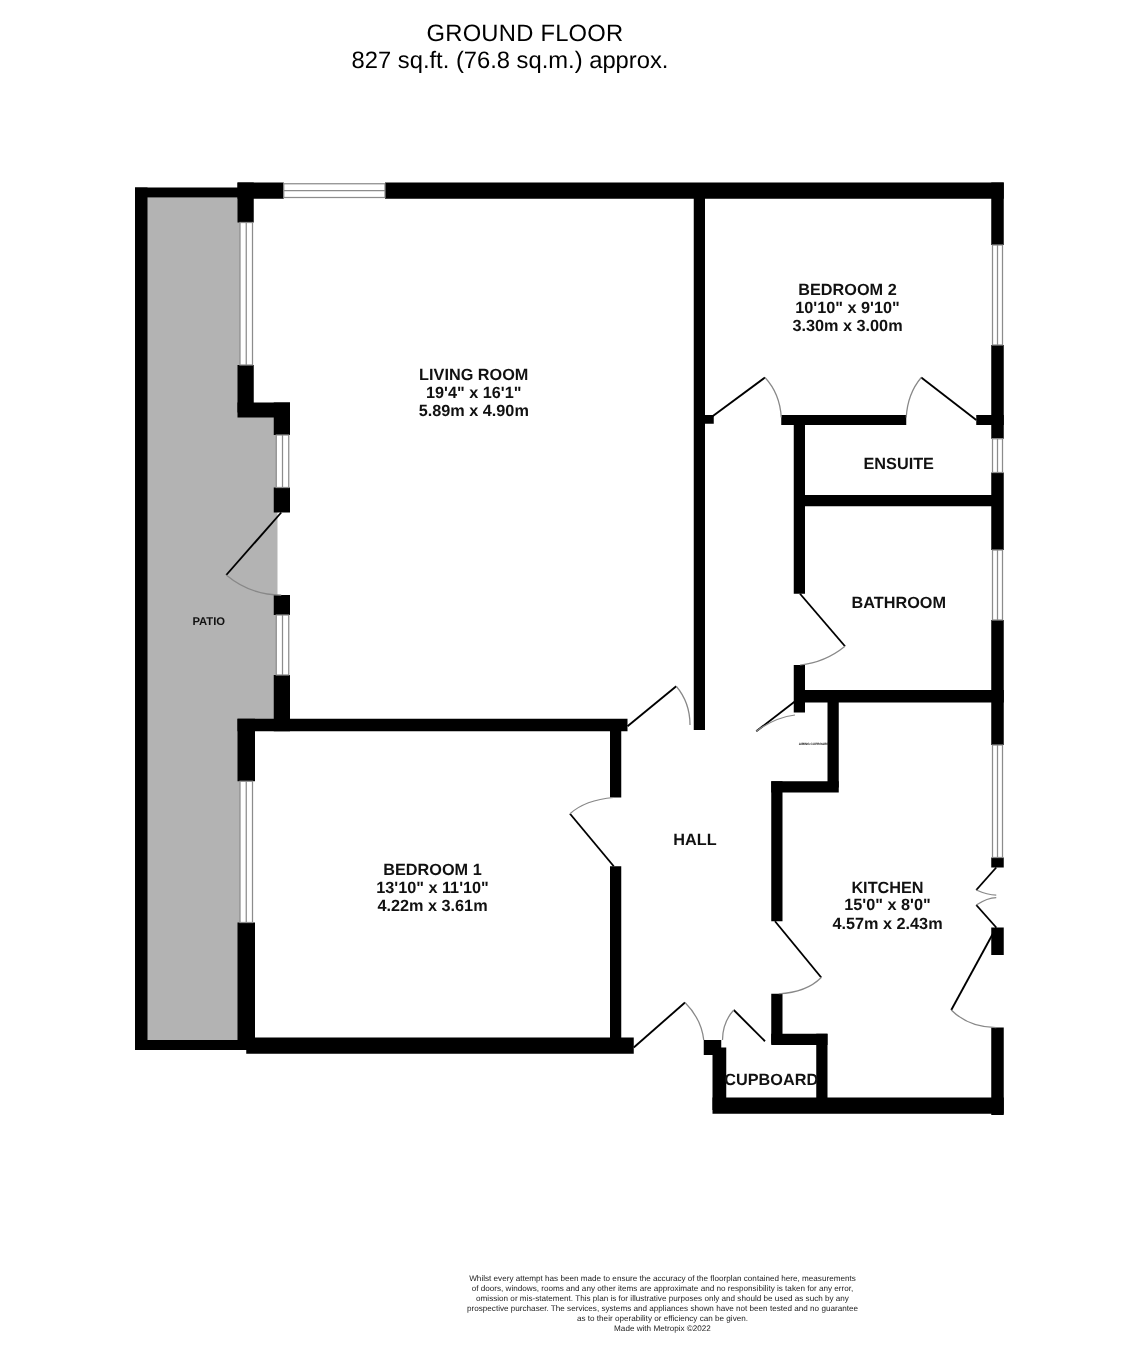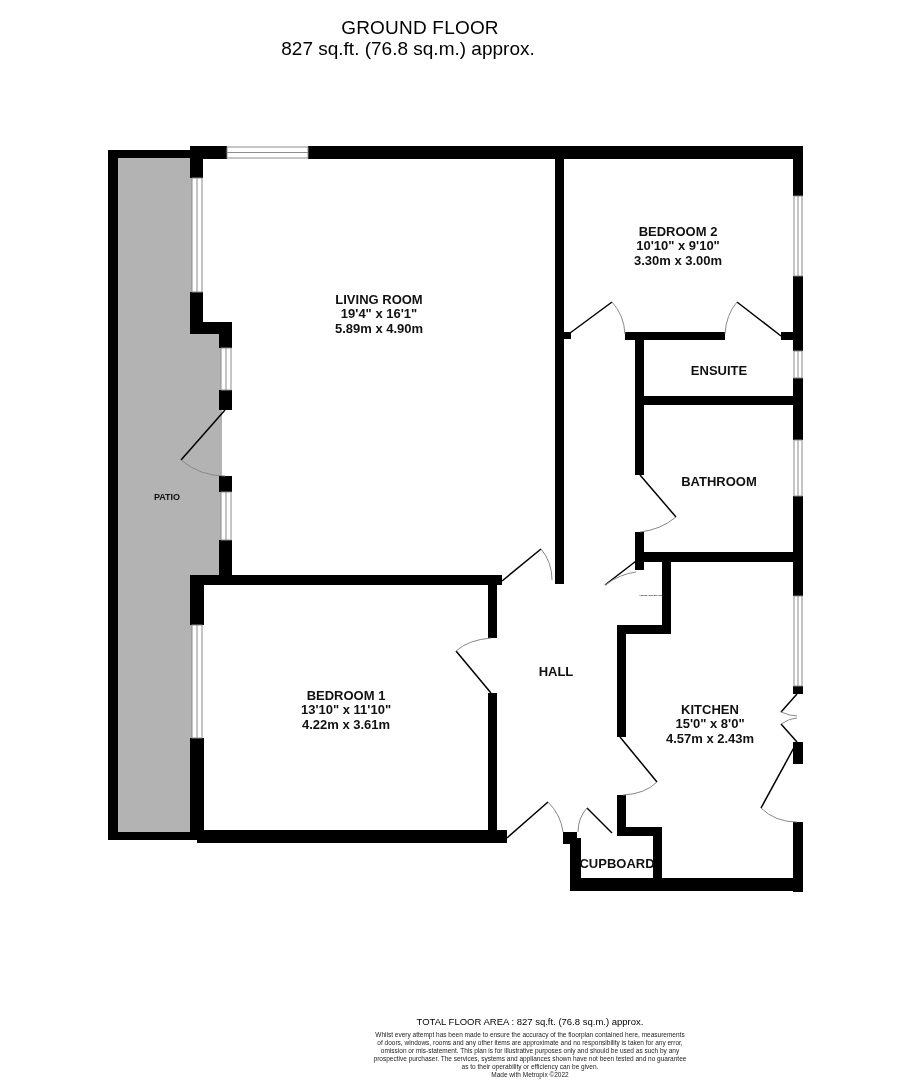--- a/index.html
+++ b/index.html
@@ -160,21 +160,20 @@
   </g>
   <g>
     <text class="room-label" x="710" y="714" font-size="13">KITCHEN</text>
     <text class="room-label" x="710" y="728" font-size="13">15'0"  x 8'0"</text>
     <text class="room-label" x="710" y="743" font-size="13">4.57m  x 2.43m</text>
   </g>
   <text class="room-label" x="617" y="868" font-size="13">CUPBOARD</text>
 </svg>
 
 <div class="footer">
-  <div class="total">TOTAL FLOOR AREA : 827 sq.ft. (76.8 sq.m.) approx.</div>
   <div class="disclaimer">
     <div>Whilst every attempt has been made to ensure the accuracy of the floorplan contained here, measurements</div>
     <div>of doors, windows, rooms and any other items are approximate and no responsibility is taken for any error,</div>
     <div>omission or mis-statement. This plan is for illustrative purposes only and should be used as such by any</div>
     <div>prospective purchaser. The services, systems and appliances shown have not been tested and no guarantee</div>
     <div>as to their operability or efficiency can be given.</div>
   </div>
   <div class="credit">Made with Metropix ©2022</div>
 </div>
 

